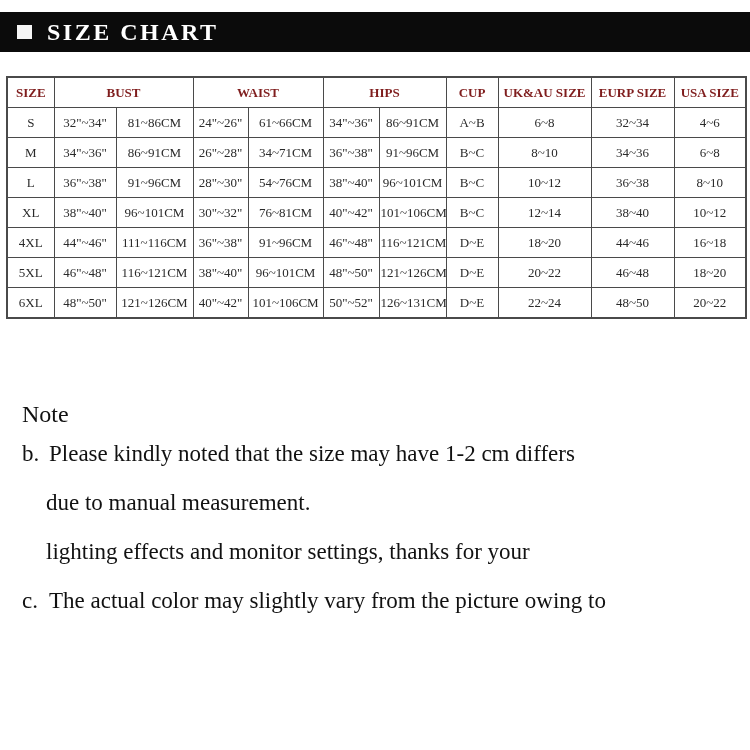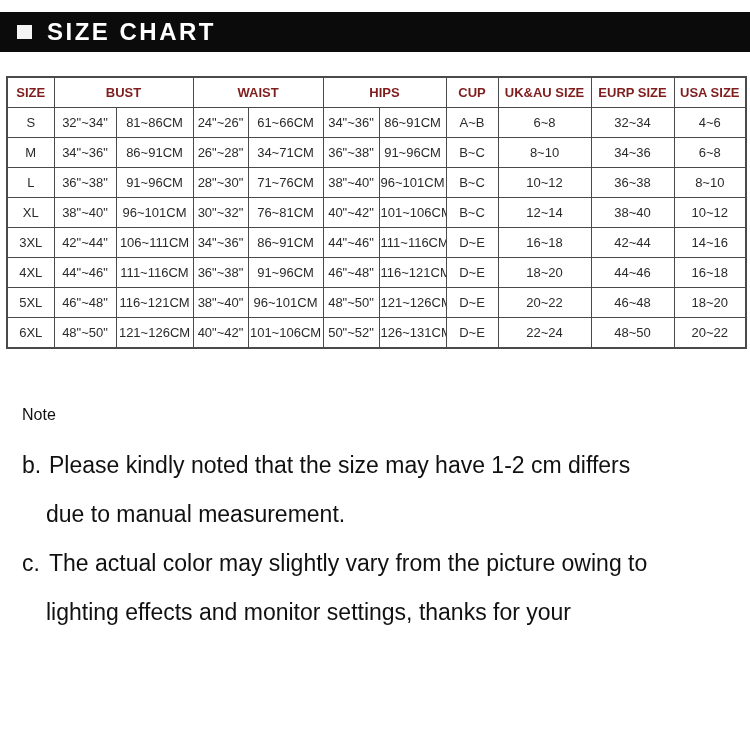--- a/index.html
+++ b/index.html
@@ -7,20 +7,21 @@
     padding: 0;
     background: #ffffff;
     font-family: "Liberation Sans", sans-serif;
   }
   .page {
     position: relative;
     width: 750px;
     height: 632px;
     background: #ffffff;
     overflow: hidden;
+    font-family: Liberation Serif, serif;
   }
   
   .banner {
     position: absolute;
     top: 12px;
     left: 0;
     width: 750px;
     height: 40px;
     background: #0b0b0b;
     display: flex;
@@ -69,23 +70,22 @@
   }
   
   .note {
     position: absolute;
     top: 400px;
     left: 22px;
     right: 16px;
     color: #111111;
   }
   .note-title {
-    font-size: 16px;
+    font-size: 24px;
     line-height: 29px;
-    margin-bottom: 12px;
   }
   .note-line {
     font-size: 23px;
     line-height: 49px;
     white-space: nowrap;
   }
   .note-line .note-label {
     display: inline-block;
     width: 27px;
   }
@@ -154,21 +154,21 @@
           <td>B~C</td>
           <td>8~10</td>
           <td>34~36</td>
           <td>6~8</td>
         </tr>
         <tr>
           <td>L</td>
           <td>36"~38"</td>
           <td>91~96CM</td>
           <td>28"~30"</td>
-          <td>71~76CM</td>
+          <td>54~76CM</td>
           <td>38"~40"</td>
           <td>96~101CM</td>
           <td>B~C</td>
           <td>10~12</td>
           <td>36~38</td>
           <td>8~10</td>
         </tr>
         <tr>
           <td>XL</td>
           <td>38"~40"</td>
@@ -176,33 +176,20 @@
           <td>30"~32"</td>
           <td>76~81CM</td>
           <td>40"~42"</td>
           <td>101~106CM</td>
           <td>B~C</td>
           <td>12~14</td>
           <td>38~40</td>
           <td>10~12</td>
         </tr>
         <tr>
-          <td>3XL</td>
-          <td>42"~44"</td>
-          <td>106~111CM</td>
-          <td>34"~36"</td>
-          <td>86~91CM</td>
-          <td>44"~46"</td>
-          <td>111~116CM</td>
-          <td>D~E</td>
-          <td>16~18</td>
-          <td>42~44</td>
-          <td>14~16</td>
-        </tr>
-        <tr>
           <td>4XL</td>
           <td>44"~46"</td>
           <td>111~116CM</td>
           <td>36"~38"</td>
           <td>91~96CM</td>
           <td>46"~48"</td>
           <td>116~121CM</td>
           <td>D~E</td>
           <td>18~20</td>
           <td>44~46</td>
@@ -239,19 +226,19 @@
 
   <div class="note">
     <div class="note-title">Note</div>
 
 
     <div class="note-line">
       <span class="note-label">b.</span><span>Please kindly noted that the size may have 1-2 cm differs</span>
     </div>
     <div class="note-line cont">due to manual measurement.</div>
 
+    <div class="note-line cont">lighting effects and monitor settings, thanks for your</div>
     <div class="note-line">
       <span class="note-label">c.</span><span>The actual color may slightly vary from the picture owing to</span>
     </div>
-    <div class="note-line cont">lighting effects and monitor settings, thanks for your</div>
   </div>
 
 </div>
 
 </body></html>

